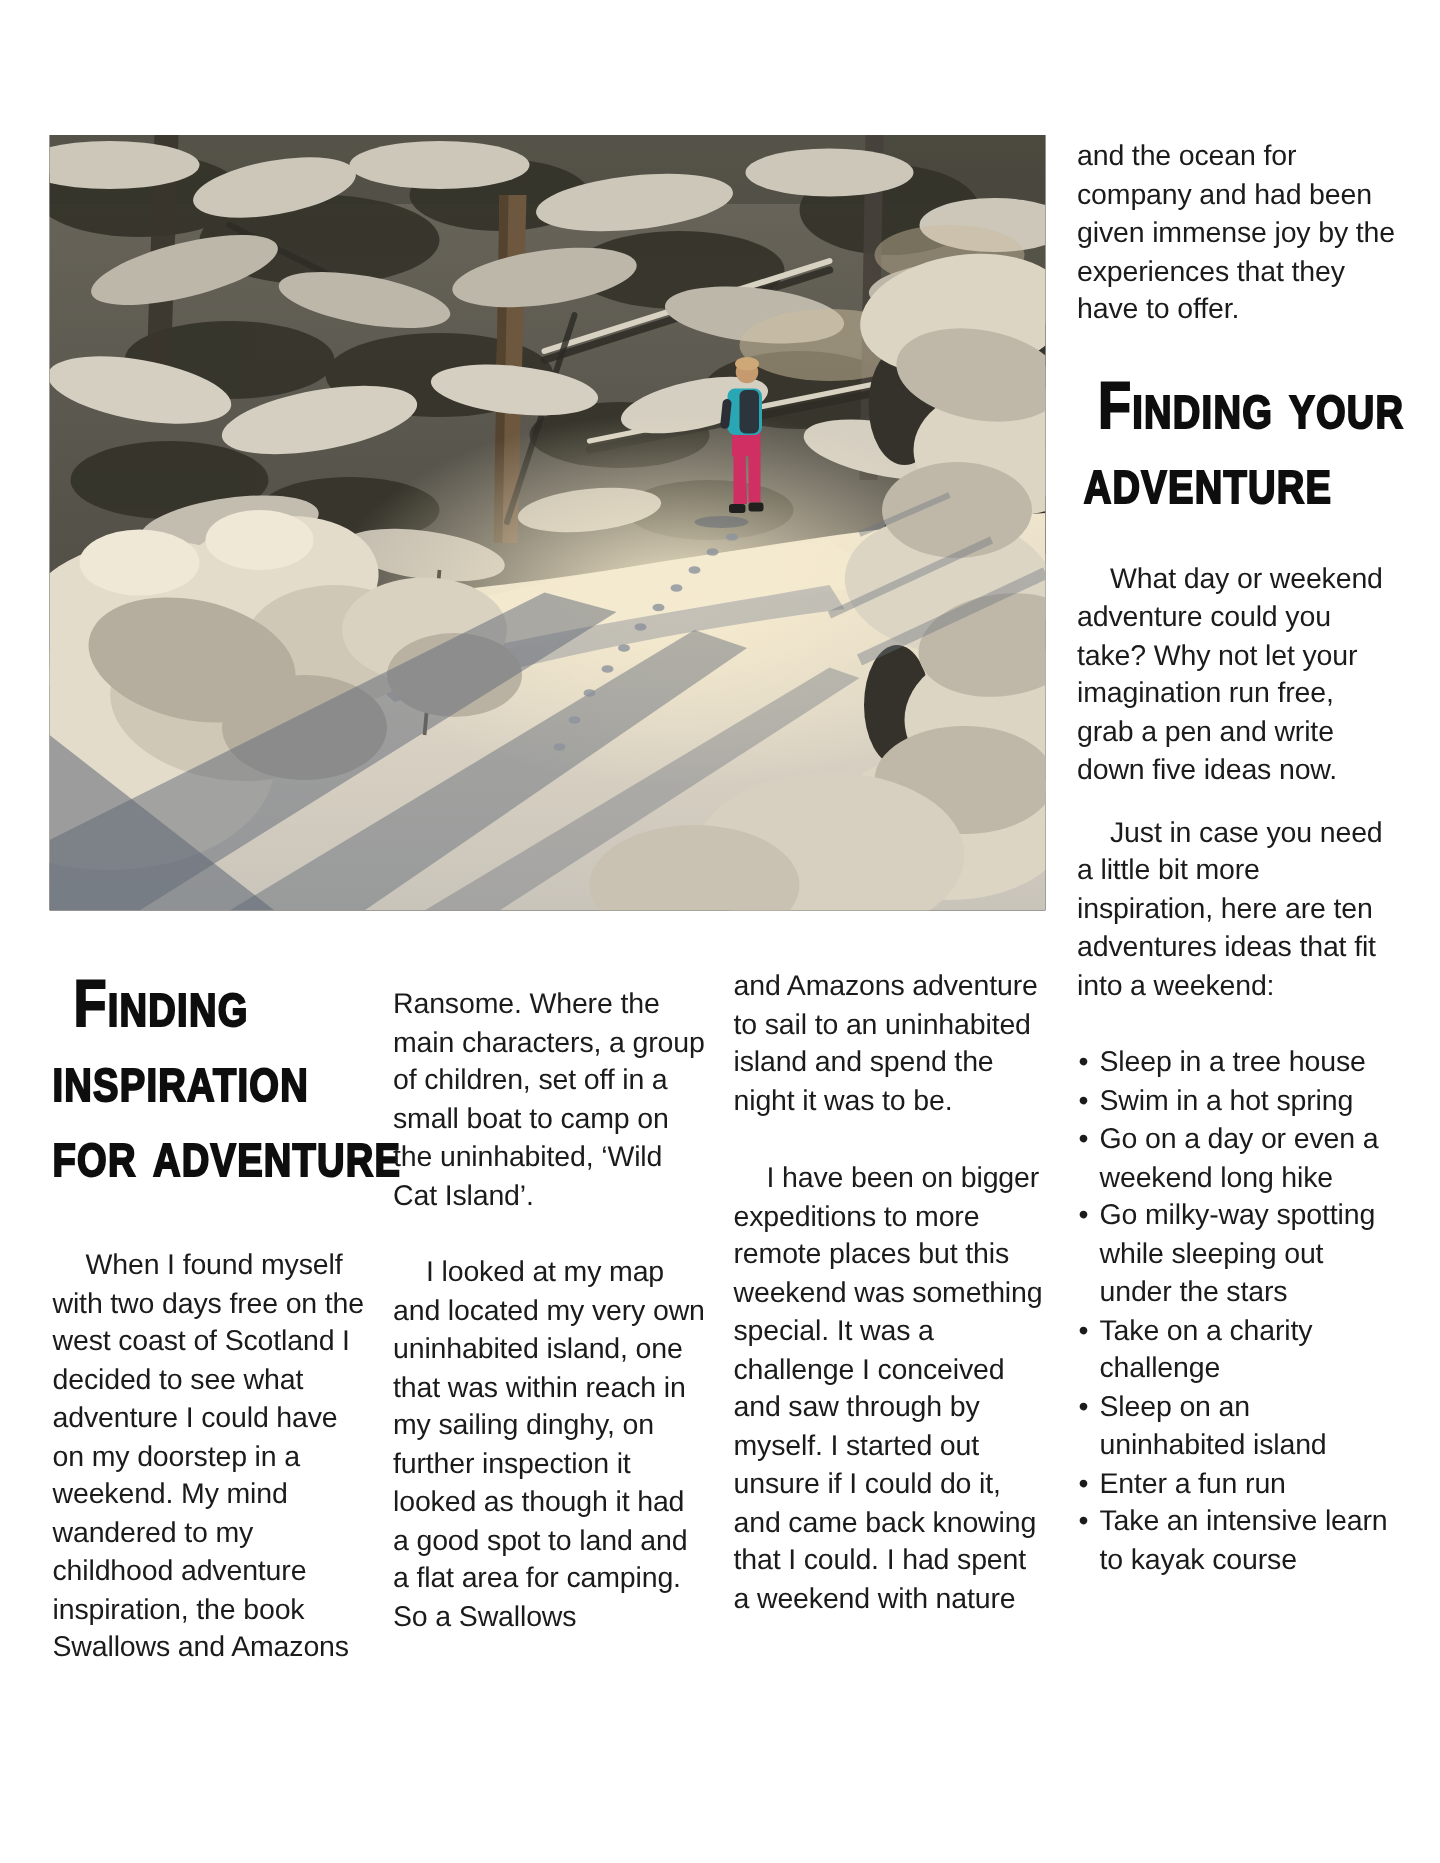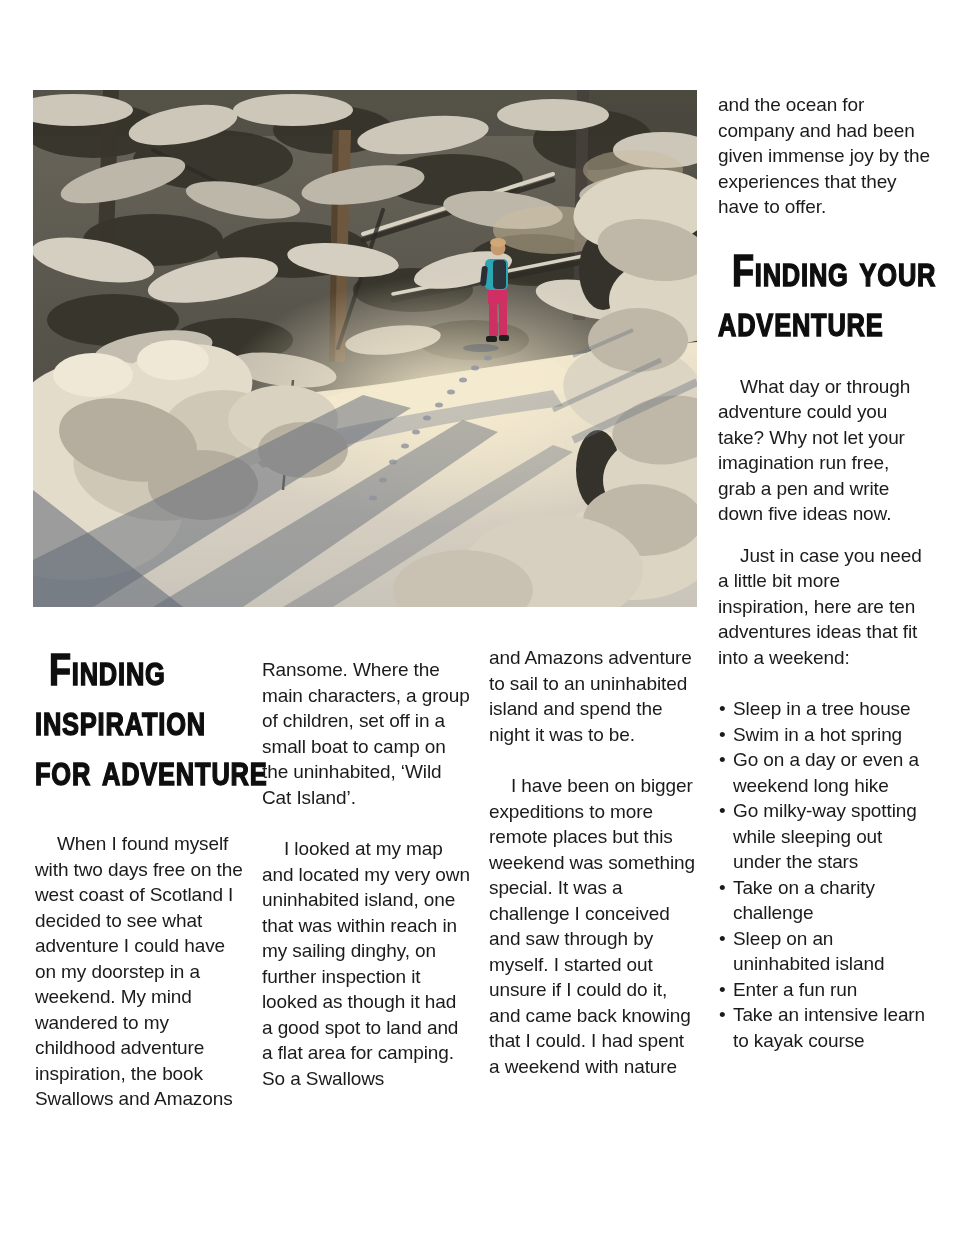--- a/index.html
+++ b/index.html
@@ -29,21 +29,21 @@
     color:var(--heading,#0e0e0e);
     -webkit-text-stroke:1.4px var(--heading,#0e0e0e);
     font-size:44px; line-height:50px; letter-spacing:1px;
   }
   .display-heading .hline {
     transform:scaleX(0.82); transform-origin:left center; white-space:nowrap;
   }
   .display-heading .hline.first { padding-left:17px; }
 
   .right-col { position:absolute; left:718px; top:92px; width:213px; }
-  .right-col .display-heading { margin-top:26px; }
+  .right-col .display-heading { margin-top:26px;text-align:center; }
   .right-col .after-heading { margin-top:28px; }
 
   .idea-list { margin-top:26px; }
   .idea { display:flex; font-size:19px; line-height:25.5px; letter-spacing:-0.1px; }
   .idea .bullet { flex:none; width:15px; padding-left:1px; }
 
   .article-col { position:absolute; top:645px; }
   .col1 { left:35px;  width:209px; }
   .col2 { left:262px; width:209px;margin-top:12px; }
   .col3 { left:489px; width:208px; }
@@ -244,21 +244,21 @@
   </div>
 
   <div class="right-col bodytext">
     <p>and the ocean for company and had been given immense joy by the experiences that they have to offer.</p>
 
     <div class="display-heading">
       <div class="hline first">Finding your</div>
       <div class="hline">adventure</div>
     </div>
 
-    <p class="indent after-heading">What day or through adventure could you take?  Why not let your imagination run free, grab a pen and write down five ideas now.</p>
+    <p class="indent after-heading">What day or weekend adventure could you take?  Why not let your imagination run free, grab a pen and write down five ideas now.</p>
     <p class="indent sp-sm">Just in case you need a little bit more inspiration, here are ten adventures ideas that fit into a weekend:</p>
 
     <div class="idea-list">
       <div class="idea">
         <span class="bullet">•</span>
         <span>Sleep in a tree house</span>
       </div>
       <div class="idea">
         <span class="bullet">•</span>
         <span>Swim in a hot spring</span>

